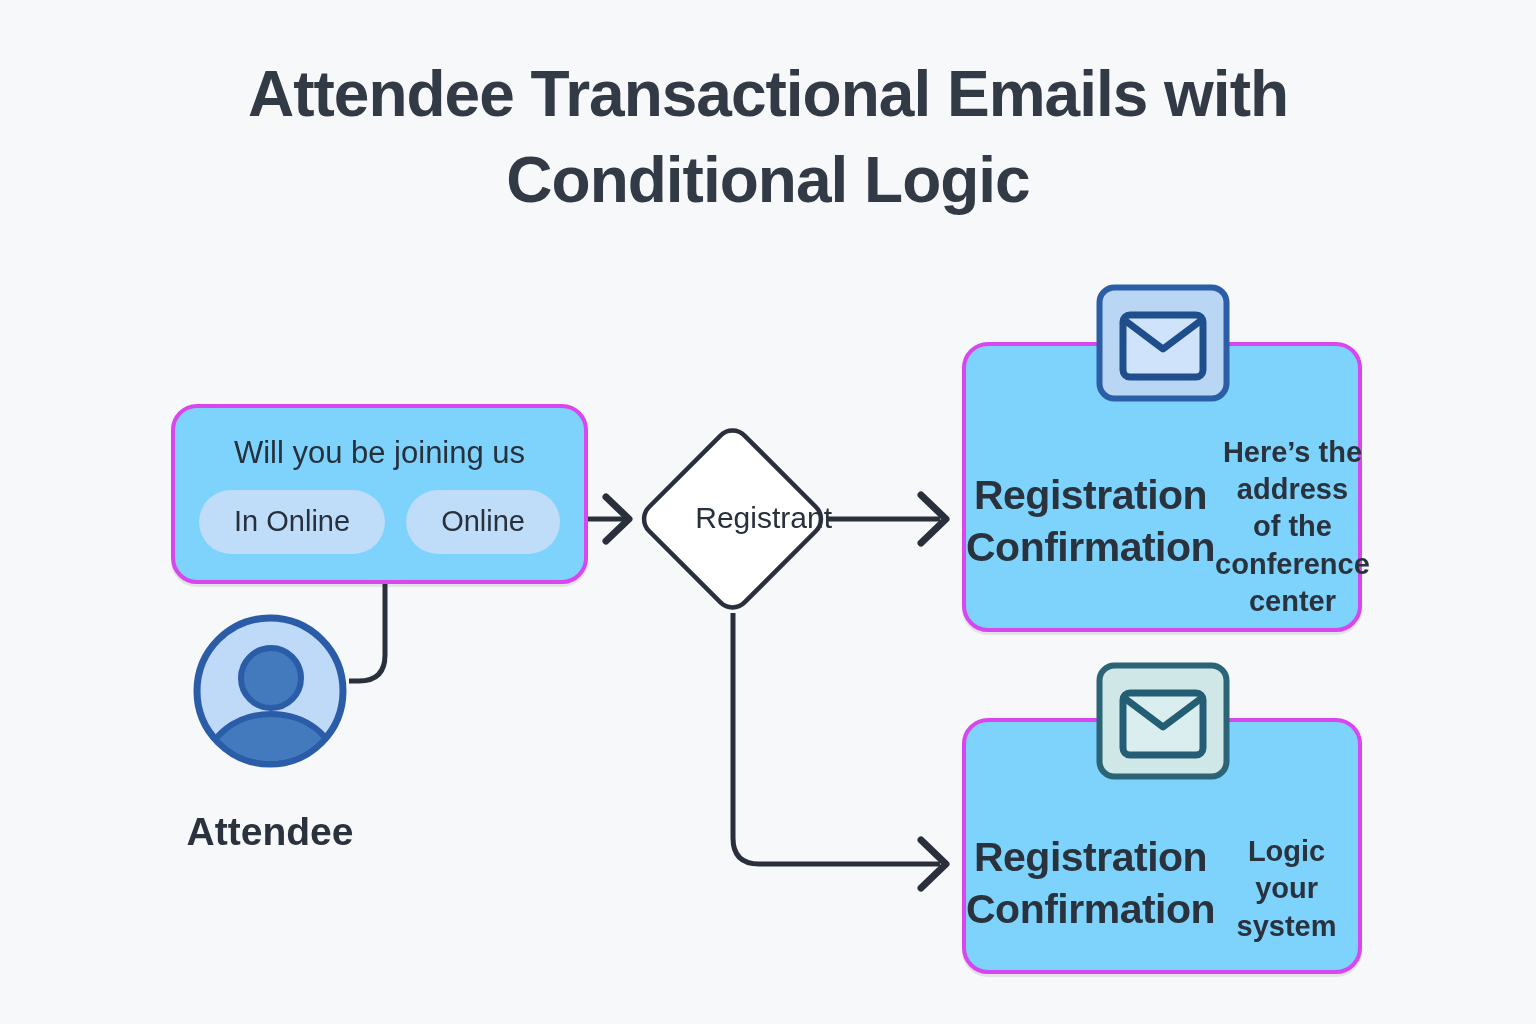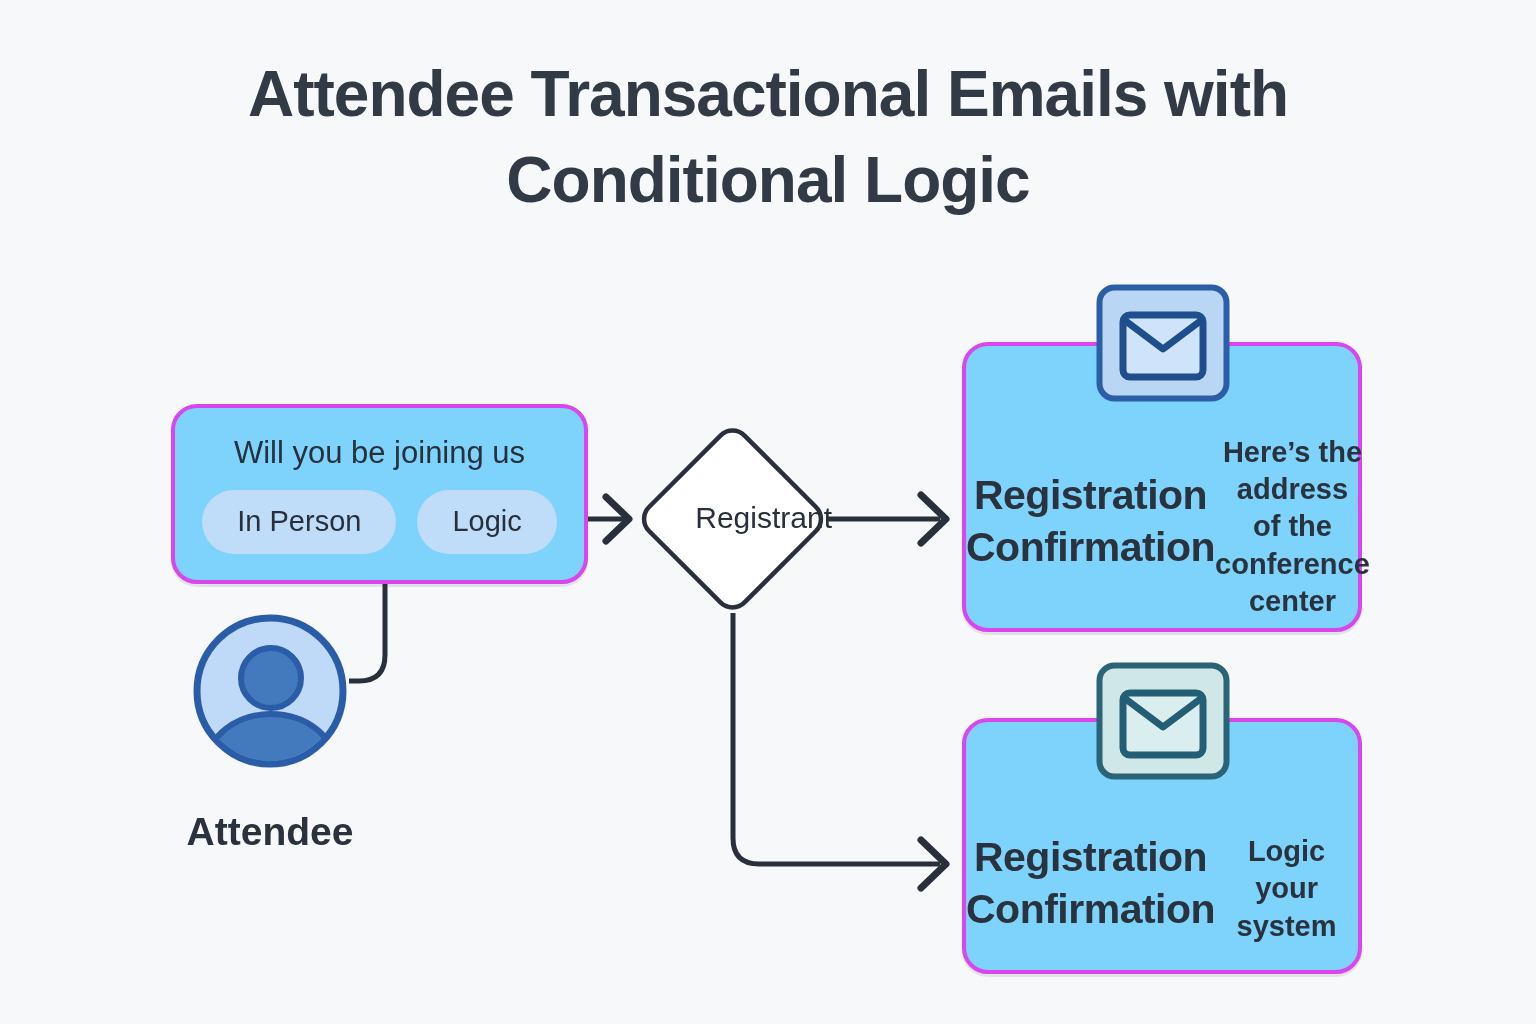--- a/index.html
+++ b/index.html
@@ -146,22 +146,22 @@
 
       <path d="M 385 584 V 655 Q 385 681 359 681 H 349" stroke-width="5"></path>
 
       <rect x="665" y="451.5" width="135" height="135" rx="17" transform="rotate(45 732.5 519)" fill="#ffffff" stroke-width="4.5"></rect>
     </g>
   </svg>
 
   <div class="card qbox">
     <div class="qtext">Will you be joining us</div>
     <div class="pills">
-      <div class="pill">In Person</div>
-      <div class="pill">Logic</div>
+      <div class="pill">In Online</div>
+      <div class="pill">Online</div>
     </div>
   </div>
 
   <svg class="avatar" width="154" height="154" viewBox="0 0 154 154">
     <defs>
       <clipPath id="avclip">
           <circle cx="77" cy="77" r="70"></circle>
         </clipPath>
     </defs>
     <circle cx="77" cy="77" r="73" fill="#BEDAF8" stroke="#2A5CA8" stroke-width="7"></circle>

